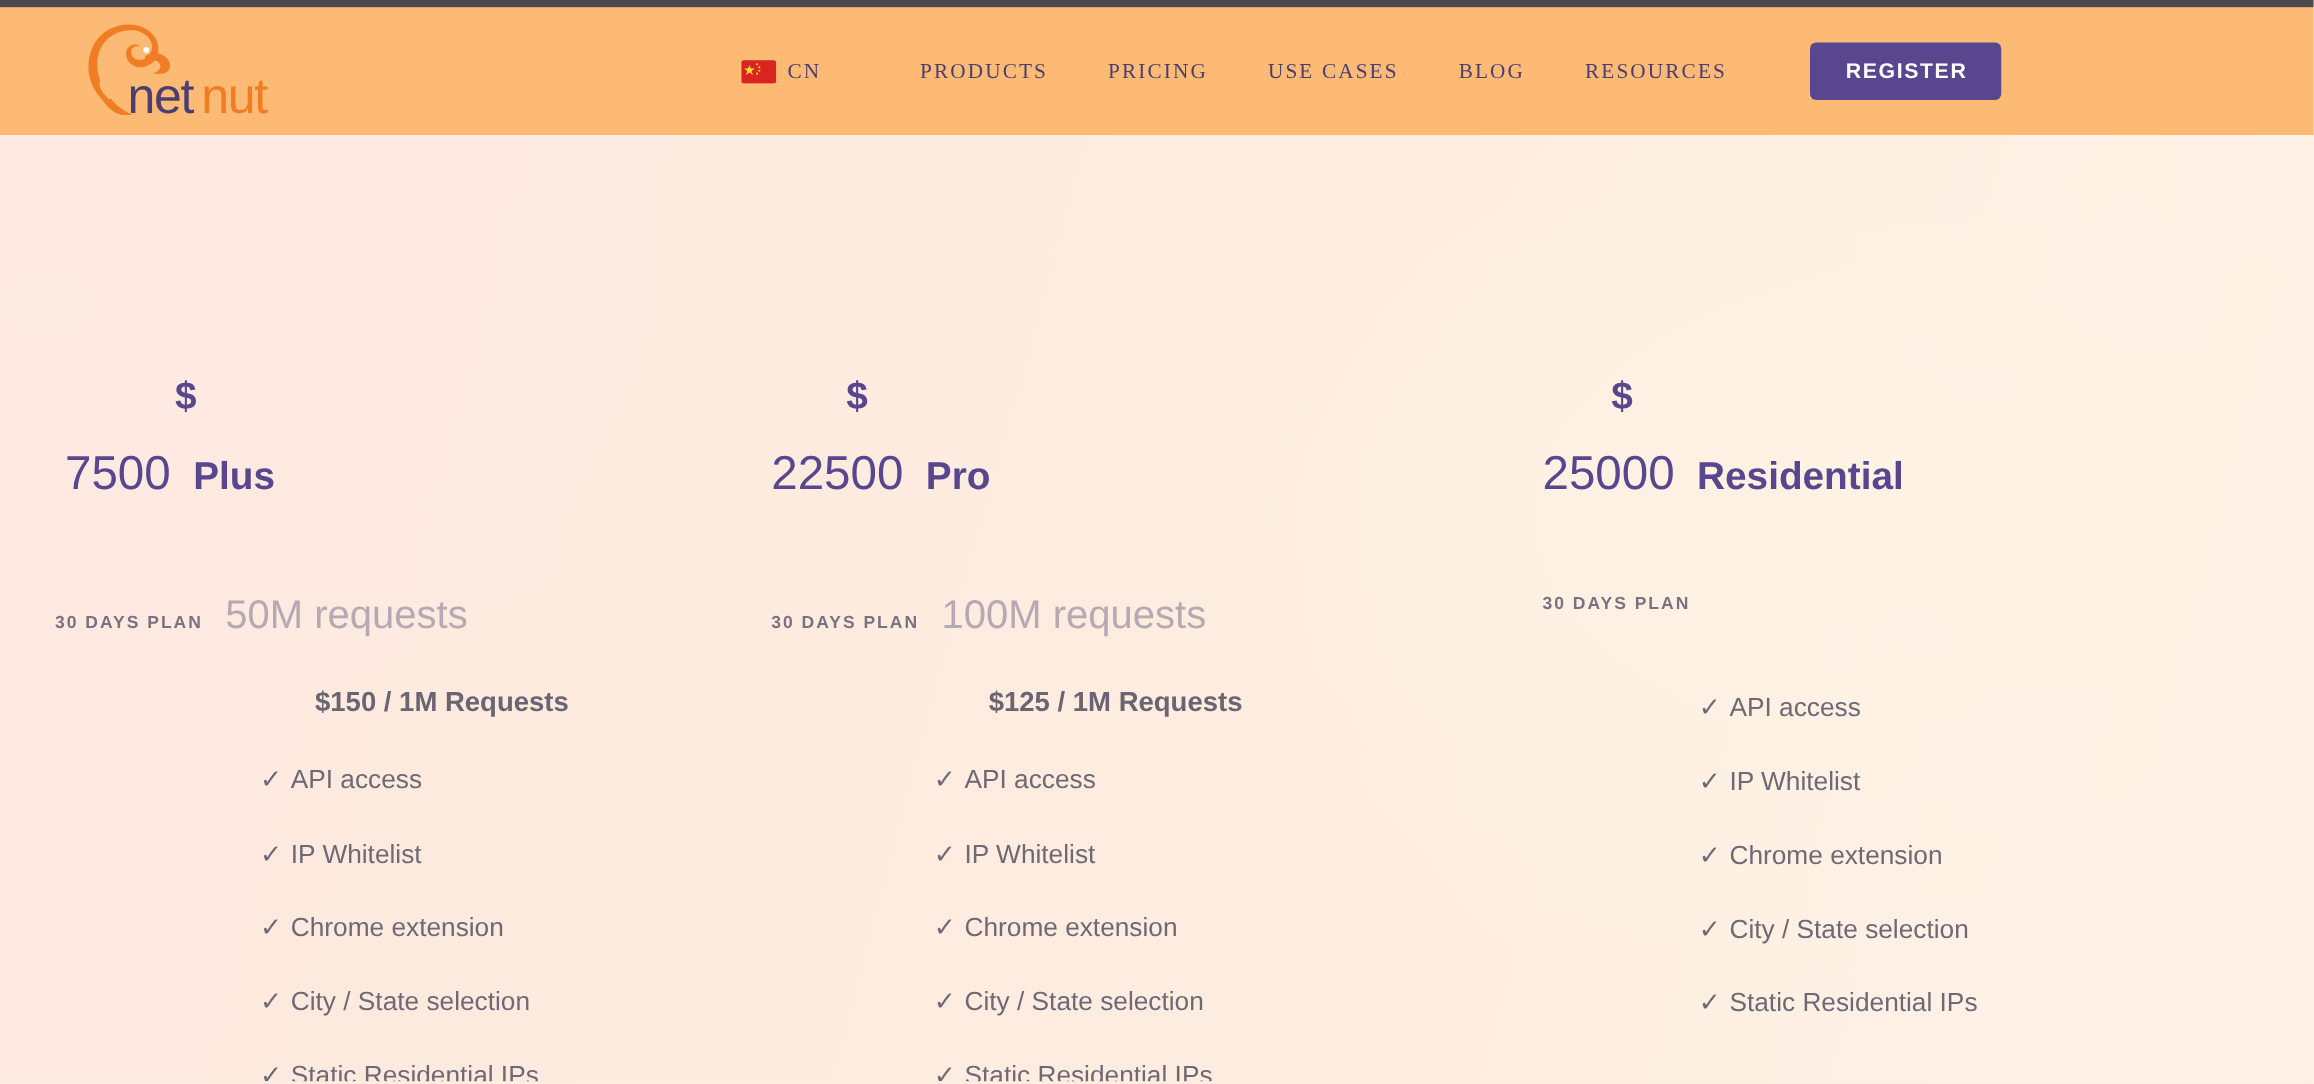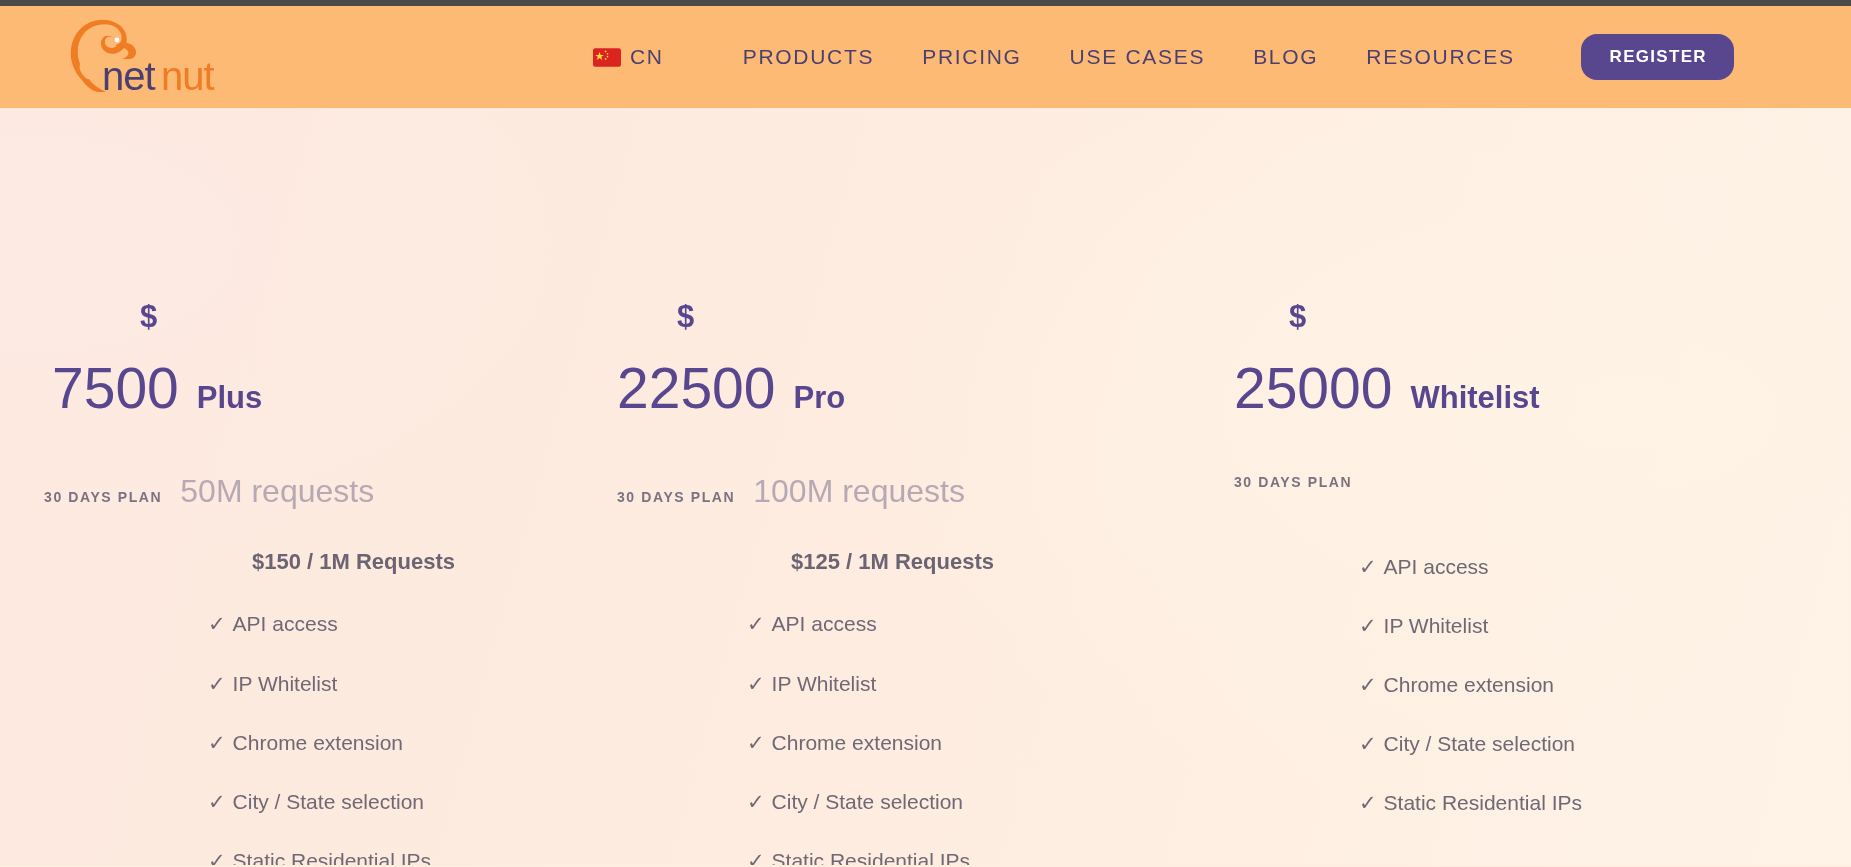--- a/index.html
+++ b/index.html
@@ -43,28 +43,29 @@
   .logo-svg { display: block; }
 
   .nav-links {
     display: flex;
     align-items: center;
     gap: 0px;
     margin-left: 345px;
   }
 
   .nav-item {
-    font-size: 21px;
+    font-size: 17px;
     letter-spacing: 1.7px;
     font-weight: 500;
     color: #4b3f72;
     text-decoration: none;
     padding: 0 24px;
     white-space: nowrap;
     cursor: pointer;
+    font-family: Liberation Serif, serif;
   }
 
   .nav-item.lang {
     display: flex;
     align-items: center;
     gap: 9px;
     padding-left: 0;
     padding-right: 55px;
   }
 
@@ -73,21 +74,21 @@
     height: 19px;
     display: block;
     border-radius: 2px;
   }
 
   .register-btn {
     margin-left: 42px;
     background: #58478f;
     color: #ffffff;
     border: none;
-    border-radius: 16px;
+    border-radius: 5px;
     font-family: "Liberation Sans", sans-serif;
     font-size: 17px;
     font-weight: 700;
     letter-spacing: 1.3px;
     padding: 13px 27px 13px 29px;
     cursor: pointer;
     white-space: nowrap;
   }
 
   
@@ -132,21 +133,21 @@
     top: 252px;
     display: flex;
     align-items: baseline;
     white-space: nowrap;
   }
   .plan-col:nth-child(1) .price-row { left: 52px; }
   .plan-col:nth-child(2) .price-row { left: 0px; }
   .plan-col:nth-child(3) .price-row { left: 0px; }
 
   .price-amount {
-    font-size: 57px;
+    font-size: 38px;
     font-weight: 300;
     color: #58478f;
     letter-spacing: 0px;
     line-height: 1;
   }
 
   .plan-name {
     font-size: 31px;
     font-weight: 600;
     color: #58478f;
@@ -329,21 +330,21 @@
         </div>
 
       </div>
     </div>
 
     <div class="plan-col">
       <div class="dollar">$</div>
 
       <div class="price-row">
         <span class="price-amount">25000</span>
-        <span class="plan-name">Whitelist</span>
+        <span class="plan-name">Residential</span>
       </div>
 
       <div class="sub-row">
         <span class="days-plan">30 DAYS PLAN</span>
       </div>
 
       <div class="features">
 
         <div class="feature-item">
           <span class="check">✓</span><span>API access</span>

